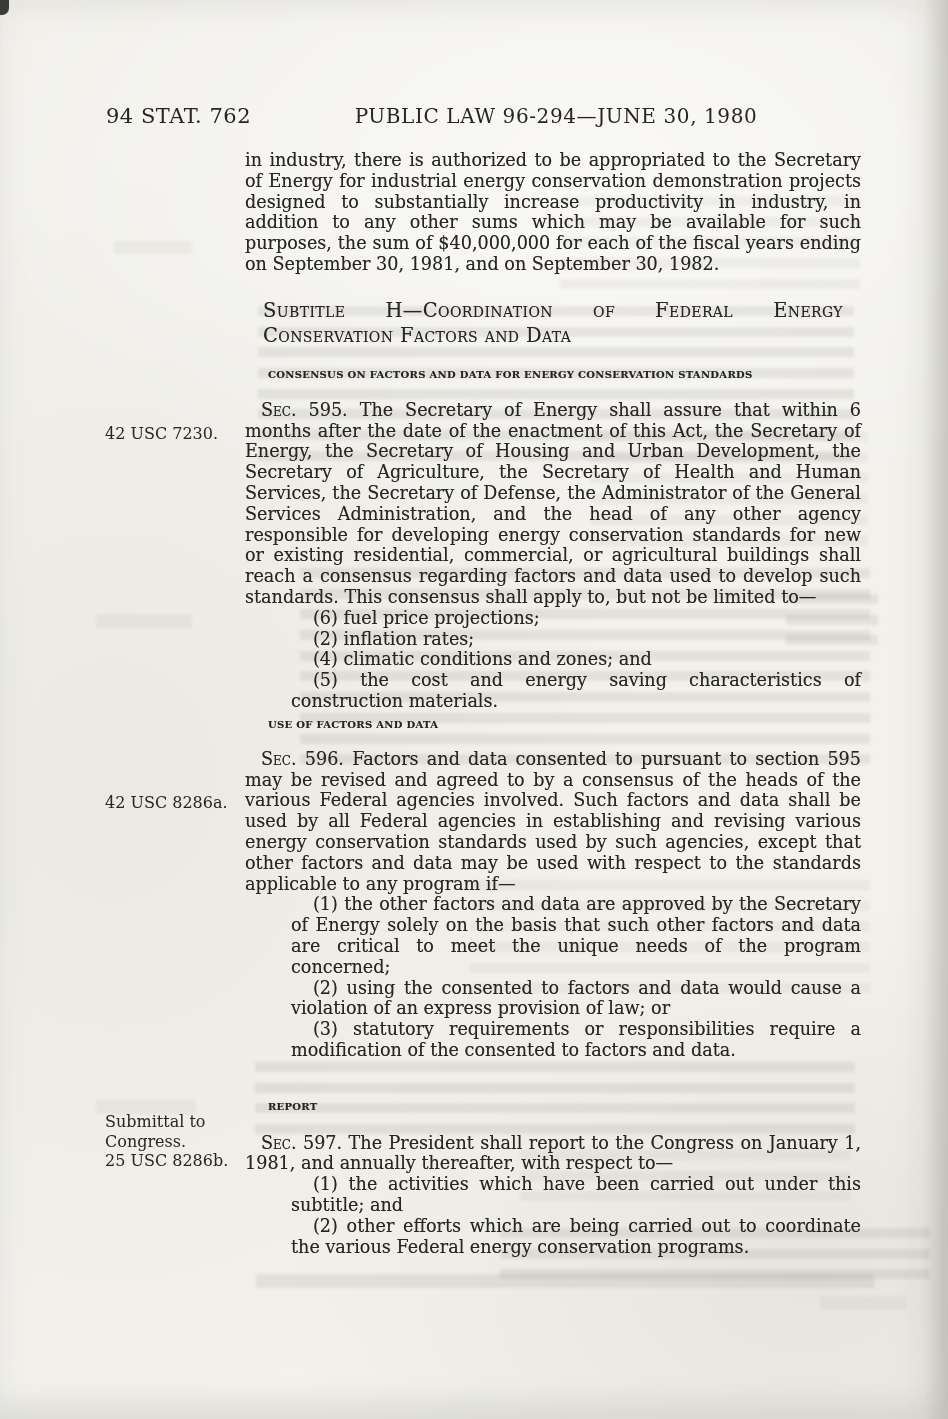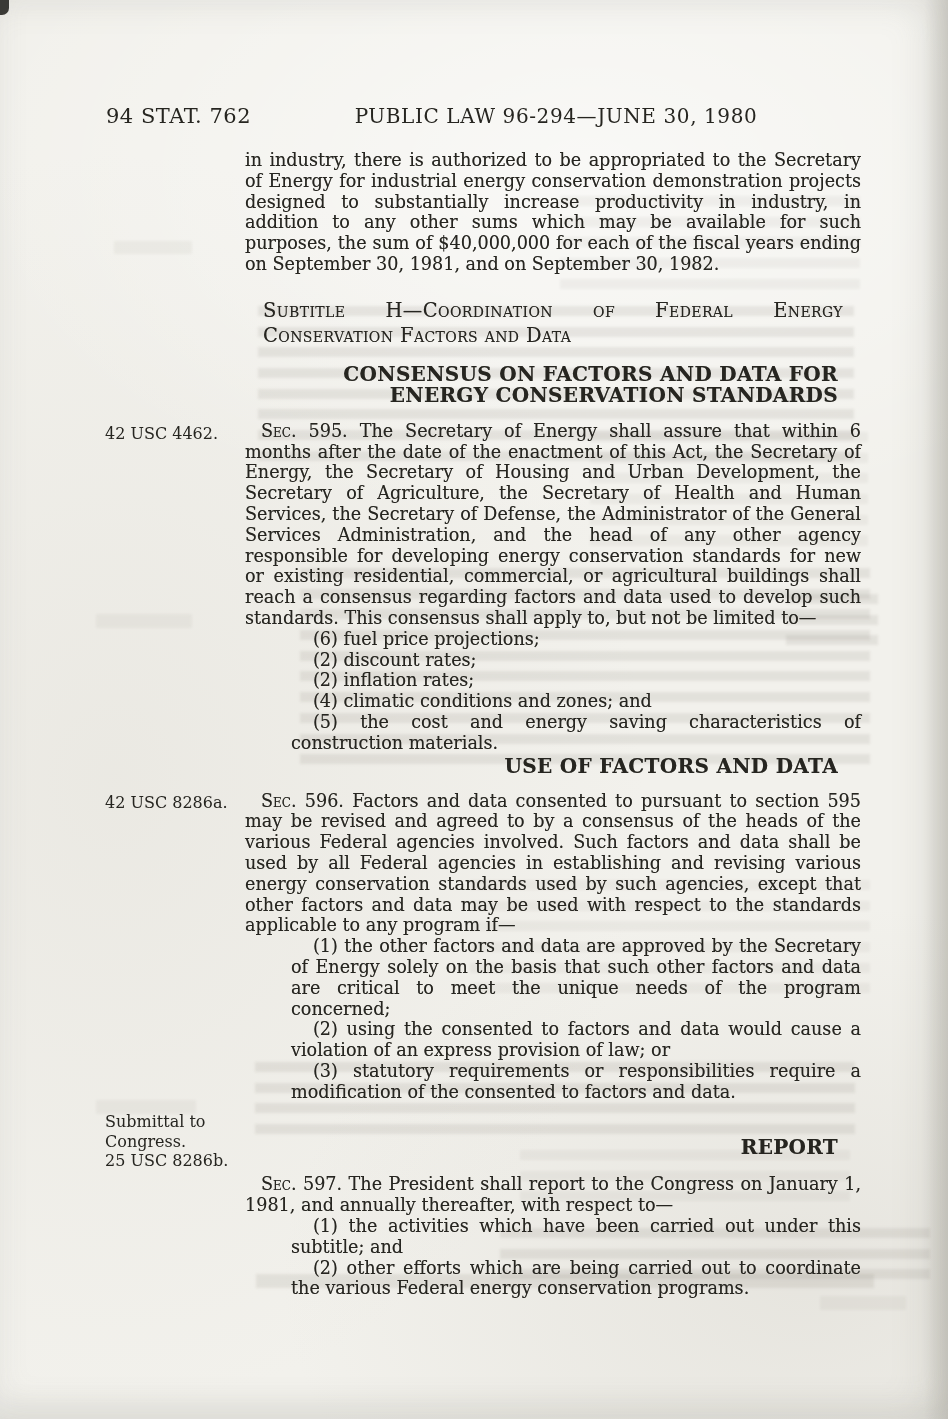--- a/index.html
+++ b/index.html
@@ -37,22 +37,22 @@
   
   .col { position:absolute; left:245px; top:150px; width:616px; z-index:3;
     font-size:17.6px; line-height:20.8px; text-align:justify;
     text-shadow:0 0 .4px rgba(38,37,32,.45); }
   .col p { margin:0; }
   p.indent { text-indent:16px; }
   .item { text-align:justify; padding-left:46px; text-indent:22px; }
   .sec-label { font-variant:small-caps; }
   h2.subtitle { margin:23px auto 0 auto; width:580px; font-weight:normal;
     font-variant:small-caps; font-size:19.5px; line-height:25px; letter-spacing:.4px; }
-  h3.crosshead { margin:0 auto; width:570px; text-align:right; font-weight:bold;
-    font-size:20px; line-height:21px; letter-spacing:.3px; }
+  h3.crosshead { margin:0 auto; width:570px; text-align:left; font-weight:bold;
+    font-size:10px; line-height:21px; letter-spacing:.3px; }
   h3.h-consensus { margin-top:16px; }
   h3.h-use { margin-top:2px; }
   h3.h-report { margin-top:35px; }
   p.sec-par { margin-top:15px !important; }
   p.sec-par-596 { margin-top:14px !important; }
   p.sec-par-597 { margin-top:16px !important; }
 </style>
 </head>
 <body>
 
@@ -74,39 +74,38 @@
   <div class="ghost g-l" style="left:520px; top:1150px; width:330px; height:56px;"></div>
   <div class="ghost g-m" style="left:500px; top:1228px; width:430px; height:58px;"></div>
   <div class="ghost solid g-m" style="left:256px; top:1274px; width:618px; height:14px;"></div>
   <div class="ghost solid g-l" style="left:820px; top:1296px; width:86px; height:14px;"></div>
 
   <div class="running-head">
     <span class="stat-num">94 STAT. 762</span>
     <span class="law-title">PUBLIC LAW 96-294—JUNE 30, 1980</span>
   </div>
 
-  <div class="mnote mnote-1">42 USC 4462.</div>
+  <div class="mnote mnote-1">42 USC 7230.</div>
   <div class="mnote mnote-2">42 USC 8286a.</div>
   <div class="mnote mnote-3">
     <div>Submittal to Congress.</div>
     <div>25 USC 8286b.</div>
   </div>
 
   <div class="col">
 
     <p>in industry, there is authorized to be appropriated to the Secretary of Energy for industrial energy conservation demonstration projects designed to substantially increase productivity in industry, in addition to any other sums which may be available for such purposes, the sum of $40,000,000 for each of the fiscal years ending on September 30, 1981, and on September 30, 1982.</p>
 
     <h2 class="subtitle">Subtitle H—Coordination of Federal Energy Conservation Factors and Data</h2>
 
     <h3 class="crosshead h-consensus">CONSENSUS ON FACTORS AND DATA FOR ENERGY CONSERVATION STANDARDS</h3>
 
     <p class="indent sec-par"><span class="sec-label">Sec. 595.</span>
       <span>The Secretary of Energy shall assure that within 6 months after the date of the enactment of this Act, the Secretary of Energy, the Secretary of Housing and Urban Development, the Secretary of Agriculture, the Secretary of Health and Human Services, the Secretary of Defense, the Administrator of the General Services Administration, and the head of any other agency responsible for developing energy conservation standards for new or existing residential, commercial, or agricultural buildings shall reach a consensus regarding factors and data used to develop such standards. This consensus shall apply to, but not be limited to—</span></p>
     <div class="item">(6) fuel price projections;</div>
-    <div class="item">(2) discount rates;</div>
     <div class="item">(2) inflation rates;</div>
     <div class="item">(4) climatic conditions and zones; and</div>
     <div class="item">(5) the cost and energy saving characteristics of construction materials.</div>
 
     <h3 class="crosshead h-use">USE OF FACTORS AND DATA</h3>
 
     <p class="indent sec-par-596"><span class="sec-label">Sec. 596.</span>
       <span>Factors and data consented to pursuant to section 595 may be revised and agreed to by a consensus of the heads of the various Federal agencies involved. Such factors and data shall be used by all Federal agencies in establishing and revising various energy conservation standards used by such agencies, except that other factors and data may be used with respect to the standards applicable to any program if—</span></p>
     <div class="item">(1) the other factors and data are approved by the Secretary of Energy solely on the basis that such other factors and data are critical to meet the unique needs of the program concerned;</div>
     <div class="item">(2) using the consented to factors and data would cause a violation of an express provision of law; or</div>

